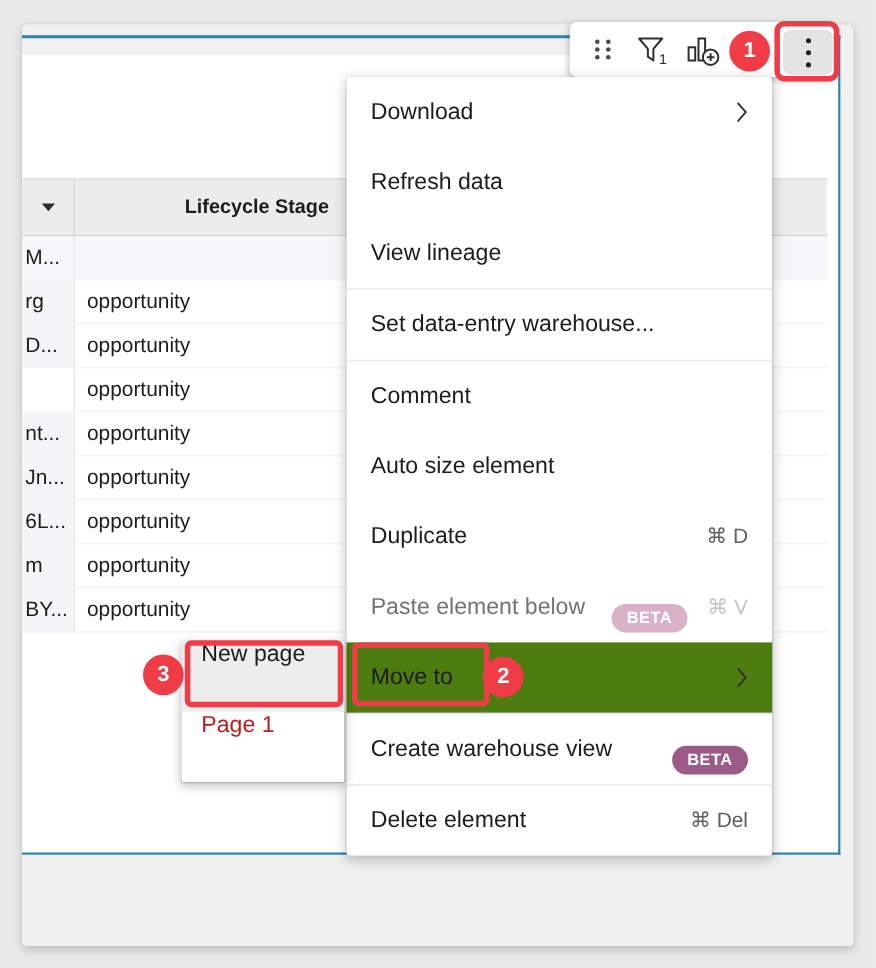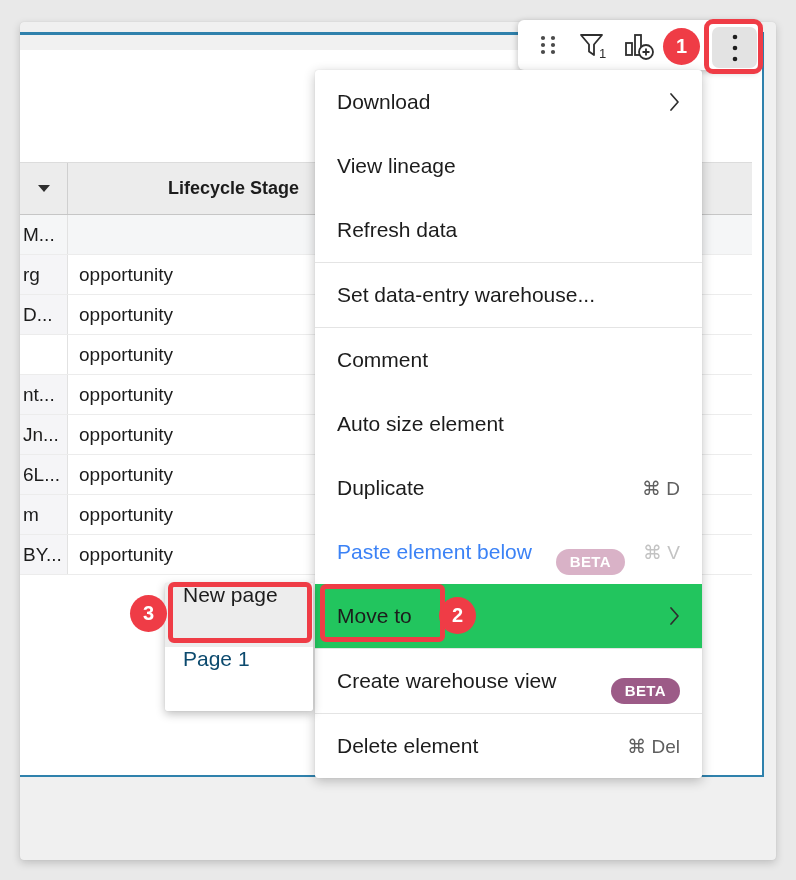--- a/index.html
+++ b/index.html
@@ -57,43 +57,43 @@
   .tb-kebab { left:194px; top:7px; width:45px; height:41px; background:#e3e3e3; border-radius:7px; }
 
   
   .menu {
     left:315px; top:70px; width:387px; background:#fff; z-index:30;
     box-shadow:0 3px 12px rgba(0,0,0,.24), 0 0 1px rgba(0,0,0,.18);
     border-radius:3px;
   }
   .mi { display:flex; align-items:center; height:64px; padding:0 22px; font-size:21px; cursor:pointer; }
   .mi .sp { flex:1; }
-  .mi.hl { background:#22c55e; }
+  .mi.hl { background:#4d7c0f; }
   .mi.dis { cursor:default; }
-  .mi.dis .lbl { color:#3b82f6; }
+  .mi.dis .lbl { color:#737373; }
   .sc { font-size:19px; color:#5f5f5f; margin-left:18px; white-space:nowrap; }
   .sc.dis { color:#c3c3c3; }
   .pill {
     font-size:15px; font-weight:bold; color:#fff; letter-spacing:.4px;
     padding:4px 14px; border-radius:14px; line-height:1.2;margin-top:20px;
   }
   .p-dis { background:#d9b2c7; }
   .p-act { background:#9c5b87; }
   .mdiv { border-top:1px solid #e4e4e4; }
   .chev svg { display:block; }
 
   
   .submenu {
     left:165px; top:583px; width:148px; background:#fff; z-index:40;
     box-shadow:0 3px 10px rgba(0,0,0,.26), 0 0 1px rgba(0,0,0,.18);
     border-radius:2px;
   }
   .smi { display:flex; align-items:flex-start; height:64px; padding:0 18px; font-size:21px; cursor:pointer; }
   .smi.hl { background:#ededed; }
-  .smi.dis { color:#0c4a6e; cursor:default; }
+  .smi.dis { color:#b91c1c; cursor:default; }
 
   
   .redbox { border:5px solid #ef3c46; border-radius:6px; z-index:50; pointer-events:none; }
   .rb-kebab   { left:704px; top:19px;  width:59px;  height:55px; border-radius:9px; }
   .rb-moveto  { left:320px; top:584px; width:125px; height:58px; }
   .rb-newpage { left:168px; top:582px; width:144px; height:61px; }
   .badge {
     width:37px; height:37px; border-radius:50%; background:#ef3c46;
     color:#fff; font-weight:bold; font-size:20px;
     display:flex; align-items:center; justify-content:center; z-index:60;
@@ -209,24 +209,24 @@
     <div class="mi">
       <span class="lbl">Download</span>
         <span class="sp"></span>
       <span class="chev">
           <svg width="11" height="20" viewBox="0 0 11 20">
             <path d="M2 2 L9 10 L2 18" fill="none" stroke="#2e2e2e" stroke-width="1.7" stroke-linecap="round" stroke-linejoin="round"></path>
           </svg>
         </span>
     </div>
     <div class="mi">
+      <span class="lbl">Refresh data</span>
+    </div>
+    <div class="mi">
       <span class="lbl">View lineage</span>
-    </div>
-    <div class="mi">
-      <span class="lbl">Refresh data</span>
     </div>
     <div class="mdiv"></div>
     <div class="mi">
       <span class="lbl">Set data-entry warehouse...</span>
     </div>
     <div class="mdiv"></div>
     <div class="mi">
       <span class="lbl">Comment</span>
     </div>
     <div class="mi">

